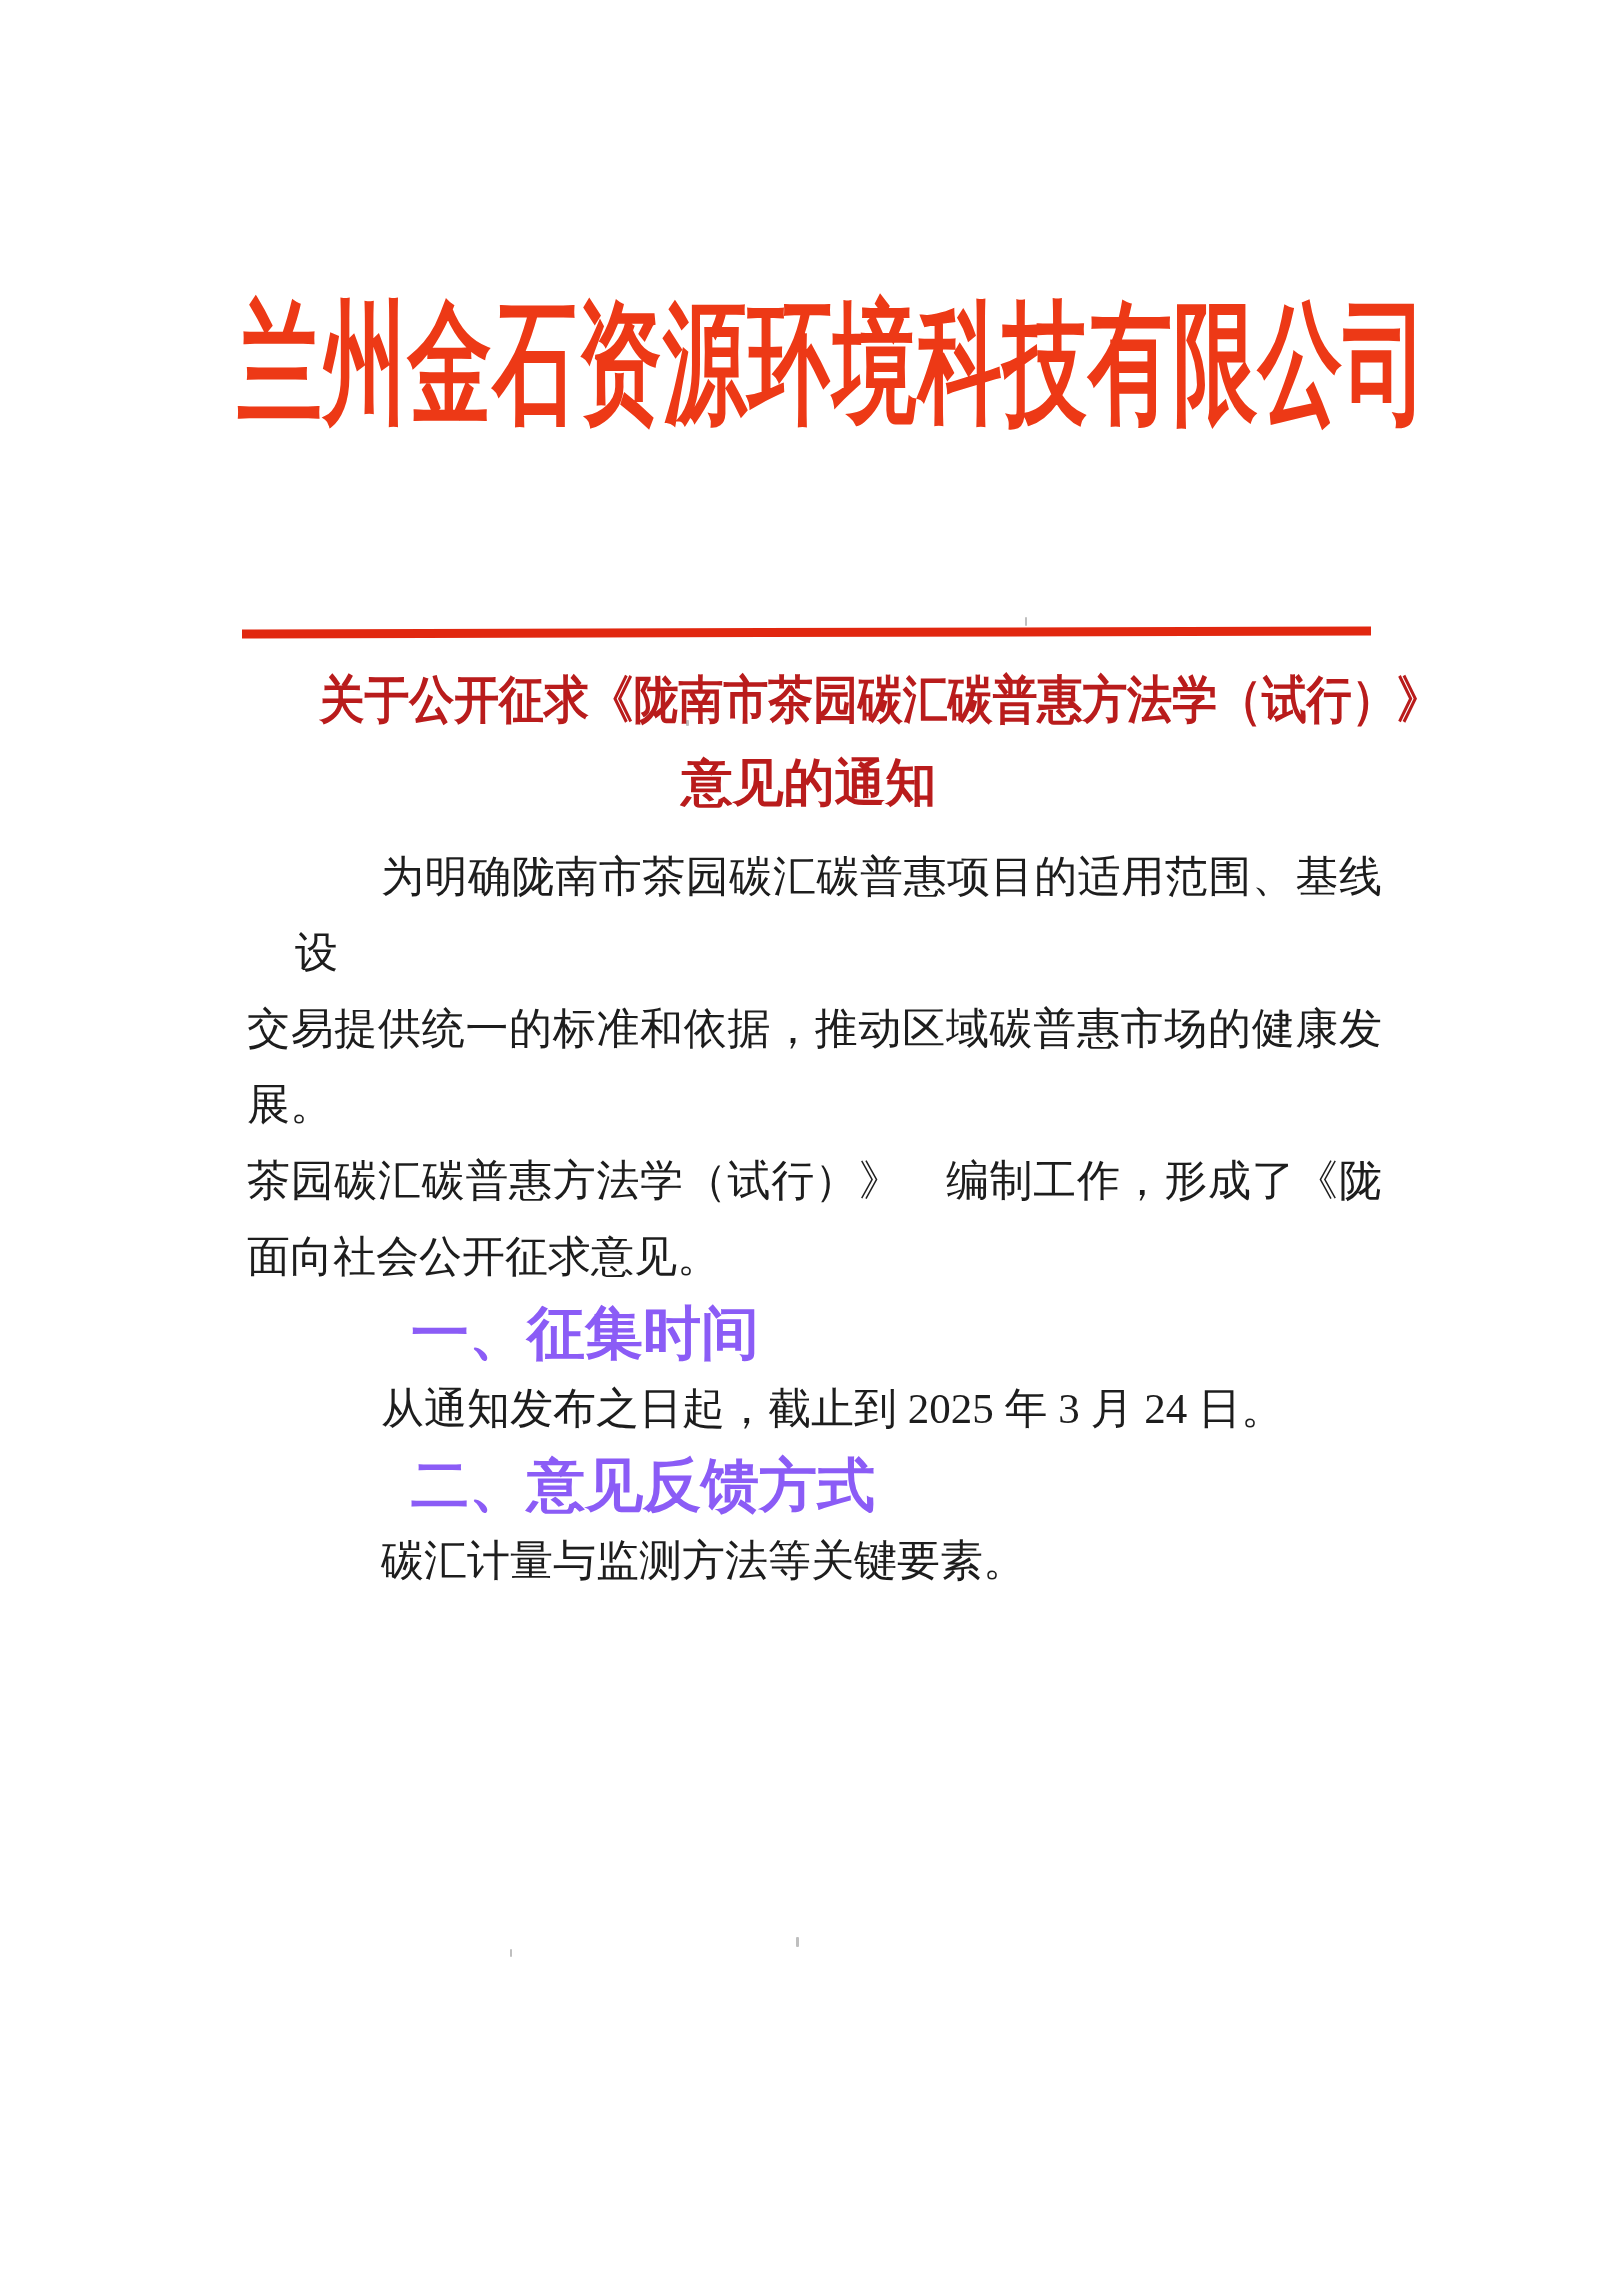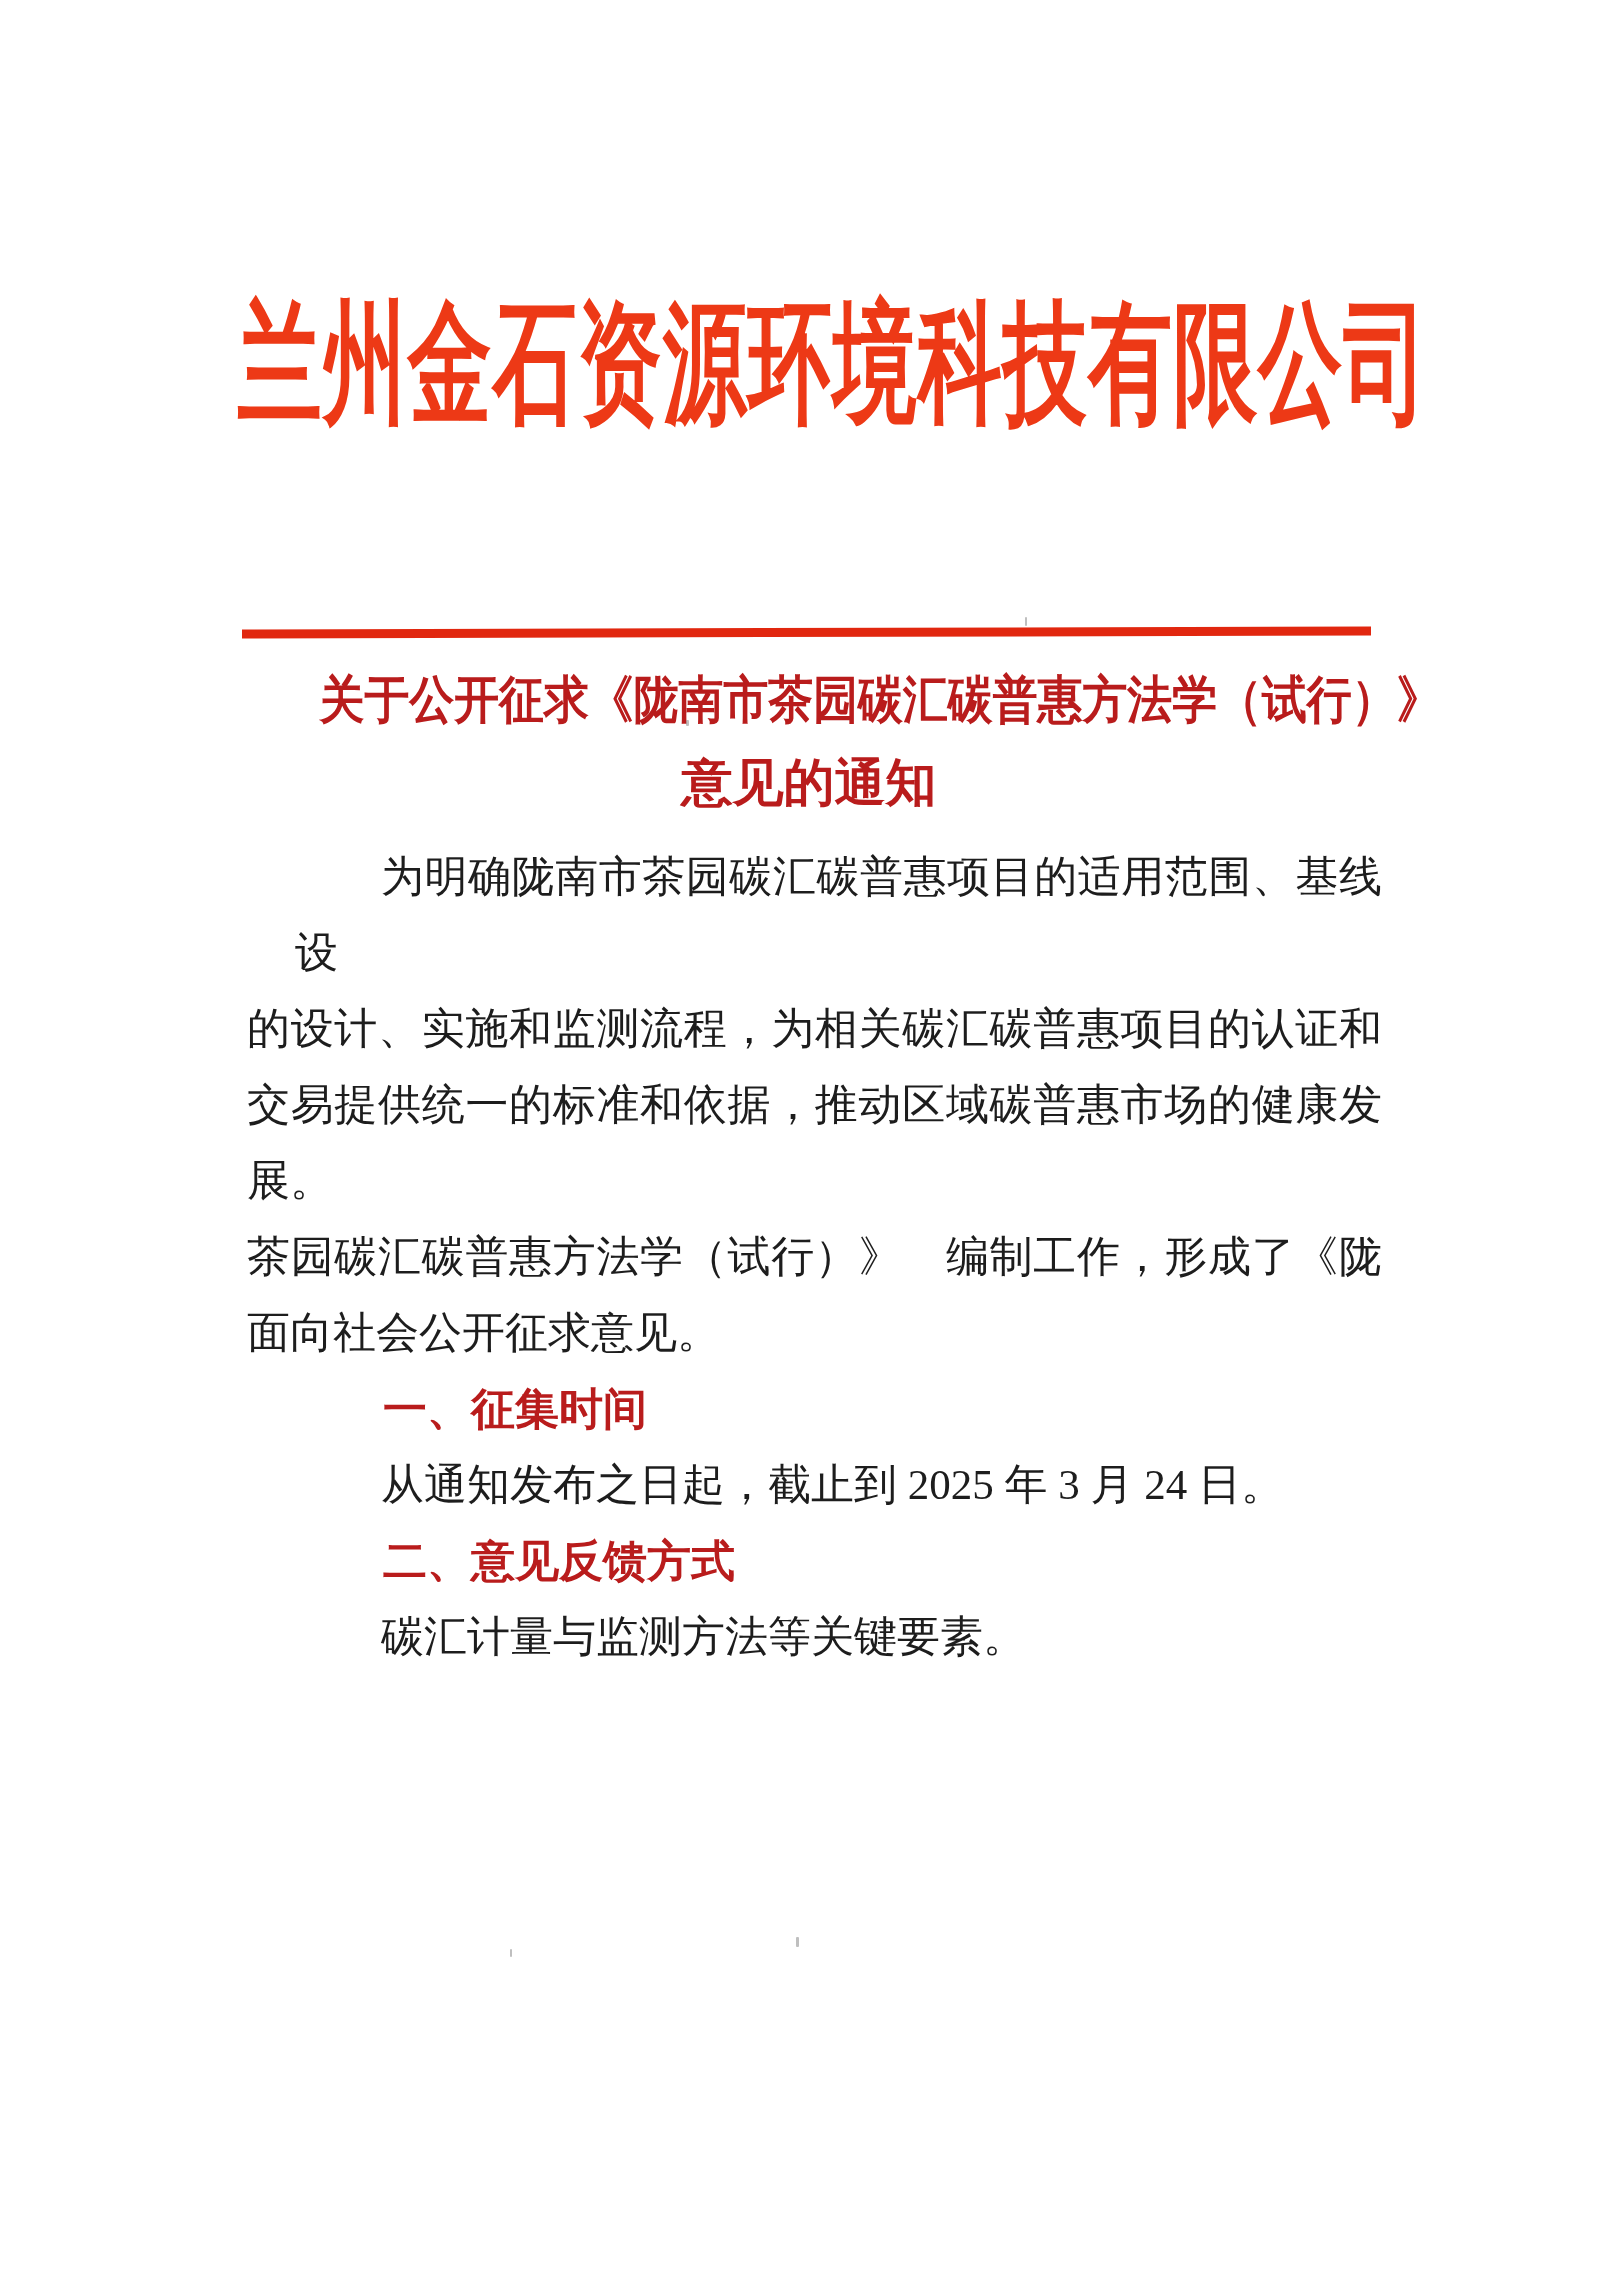--- a/index.html
+++ b/index.html
@@ -74,22 +74,22 @@
     font-size: 43px;
     line-height: 76px;
     color: #1d1d1d;
   }
   .line { white-space: nowrap; }
   .line.fill { text-align: justify; text-align-last: justify; white-space: normal; }
   .line.indent { text-indent: 2em; margin-left: 48px; }
   .heading {
     font-family: "Liberation Sans", sans-serif;
     font-weight: bold;
-    font-size: 44px;
-    color: #b91c1c;
+    font-size: 58px;
+    color: #8b5cf6;
   }
 
   
   .speck {
     position: absolute;
     background: #8a8a8a;
     opacity: 0.55;
     border-radius: 1px;
   }
   .speck.s1 { left: 796px; top: 1937px; width: 2.9px; height: 9.8px; }
@@ -111,21 +111,20 @@
   <div class="doc-title">
     <div>
       <span class="t1">关于公开征求《陇南市茶园碳汇碳普惠方法学（试行）》</span>
     </div>
     <div>意见的通知</div>
   </div>
 
   <div class="body-block">
 
     <div class="line indent fill">为明确陇南市茶园碳汇碳普惠项目的适用范围、基线设</div>
-    <div class="line fill">的设计、实施和监测流程，为相关碳汇碳普惠项目的认证和</div>
     <div class="line fill">交易提供统一的标准和依据，推动区域碳普惠市场的健康发</div>
     <div class="line">展。</div>
 
     <div class="line fill">茶园碳汇碳普惠方法学（试行）》　编制工作，形成了《陇</div>
     <div class="line">面向社会公开征求意见。</div>
 
     <div class="line indent heading">一、征集时间</div>
     <div class="line indent">从通知发布之日起，截止到 2025 年 3 月 24 日。</div>
 
     <div class="line indent heading">二、意见反馈方式</div>

